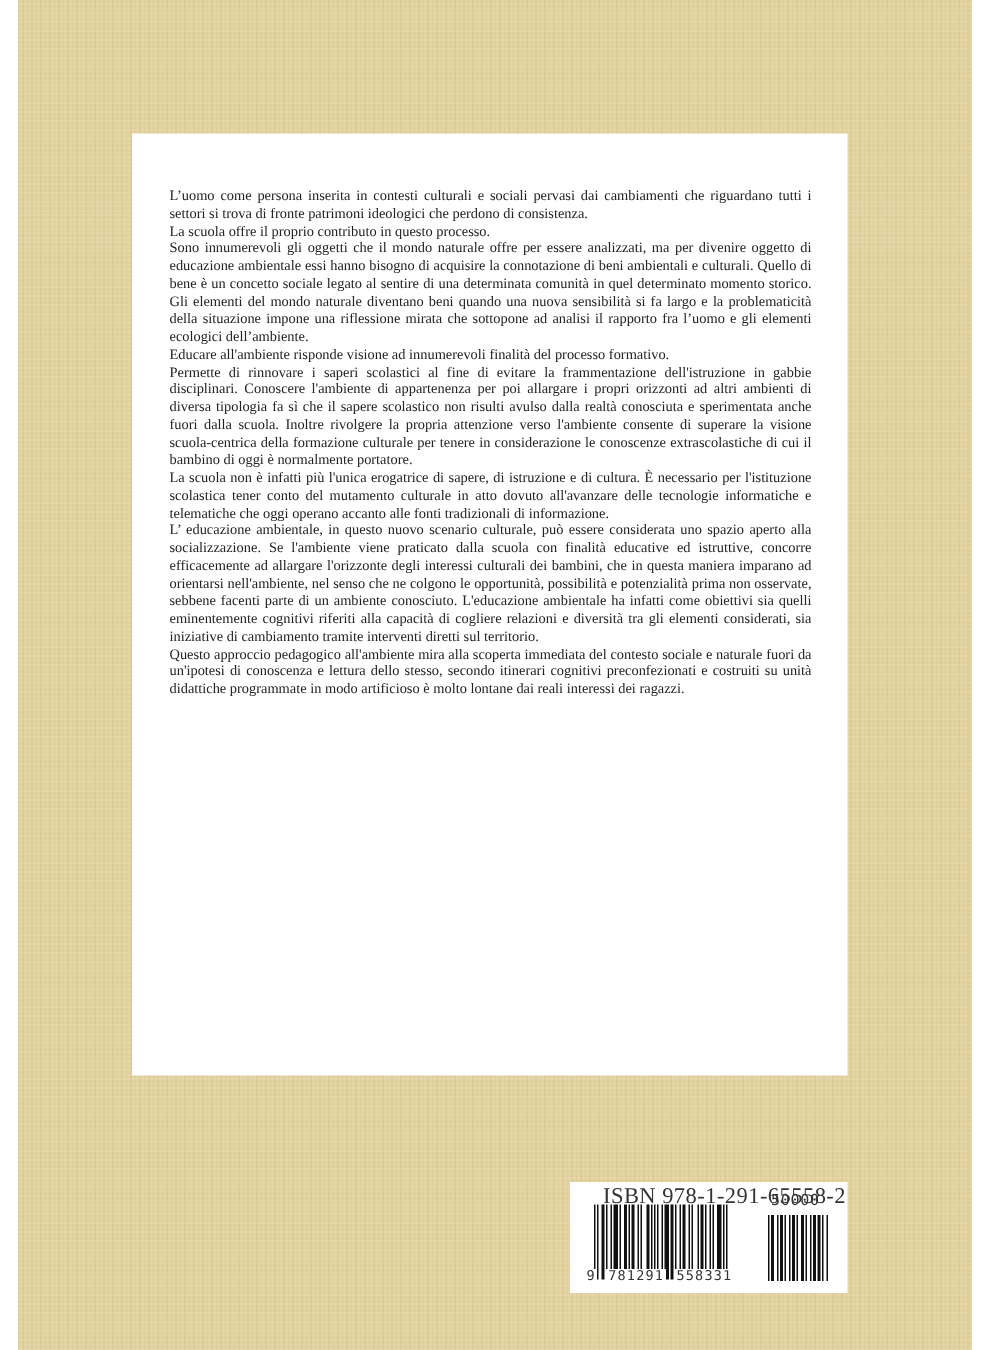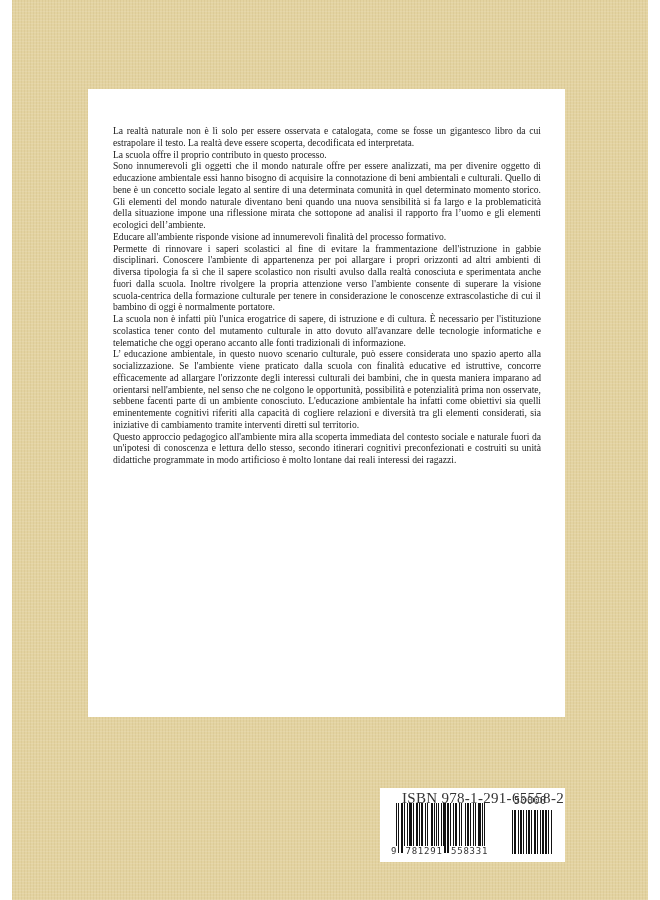--- a/index.html
+++ b/index.html
@@ -64,21 +64,21 @@
   }
   .bar-digits span { background: #fff; padding: 0 1px; }
 </style>
 </head>
 <body>
 
 <div class="cover"></div>
 
 <div class="panel">
   <div class="text-block">
-    <p>La realtà naturale non è lì solo per essere osservata e catalogata, come se fosse un gigantesco libro da cui estrapolare il testo. La realtà deve essere scoperta, decodificata ed interpretata.</p>
+    <p>L’uomo come persona inserita in contesti culturali e sociali pervasi dai cambiamenti che riguardano tutti i settori si trova di fronte patrimoni ideologici che perdono di consistenza.</p>
     <p>La scuola offre il proprio contributo in questo processo.</p>
     <p>Sono innumerevoli gli oggetti che il mondo naturale offre per essere analizzati, ma per divenire oggetto di educazione ambientale essi hanno bisogno di acquisire la connotazione di beni ambientali e culturali. Quello di bene è un concetto sociale legato al sentire di una determinata comunità in quel determinato momento storico. Gli elementi del mondo naturale diventano beni quando una nuova sensibilità si fa largo e la problematicità della situazione impone una riflessione mirata che sottopone ad analisi il rapporto fra l’uomo e gli elementi ecologici dell’ambiente.</p>
     <p>Educare all'ambiente risponde visione ad innumerevoli finalità del processo formativo.</p>
     <p>Permette di rinnovare i saperi scolastici al fine di evitare la frammentazione dell'istruzione in gabbie disciplinari. Conoscere l'ambiente di appartenenza per poi allargare i propri orizzonti ad altri ambienti di diversa tipologia fa sì che il sapere scolastico non risulti avulso dalla realtà conosciuta e sperimentata anche fuori dalla scuola. Inoltre rivolgere la propria attenzione verso l'ambiente consente di superare la visione scuola-centrica della formazione culturale per tenere in considerazione le conoscenze extrascolastiche di cui il bambino di oggi è normalmente portatore.</p>
     <p>La scuola non è infatti più l'unica erogatrice di sapere, di istruzione e di cultura. È necessario per l'istituzione scolastica tener conto del mutamento culturale in atto dovuto all'avanzare delle tecnologie informatiche e telematiche che oggi operano accanto alle fonti tradizionali di informazione.</p>
     <p>L’ educazione ambientale, in questo nuovo scenario culturale, può essere considerata uno spazio aperto alla socializzazione. Se l'ambiente viene praticato dalla scuola con finalità educative ed istruttive, concorre efficacemente ad allargare l'orizzonte degli interessi culturali dei bambini, che in questa maniera imparano ad orientarsi nell'ambiente, nel senso che ne colgono le opportunità, possibilità e potenzialità prima non osservate, sebbene facenti parte di un ambiente conosciuto. L'educazione ambientale ha infatti come obiettivi sia quelli eminentemente cognitivi riferiti alla capacità di cogliere relazioni e diversità tra gli elementi considerati, sia iniziative di cambiamento tramite interventi diretti sul territorio.</p>
     <p>Questo approccio pedagogico all'ambiente mira alla scoperta immediata del contesto sociale e naturale fuori da un'ipotesi di conoscenza e lettura dello stesso, secondo itinerari cognitivi preconfezionati e costruiti su unità didattiche programmate in modo artificioso è molto lontane dai reali interessi dei ragazzi.</p>
   </div>
 </div>
 

